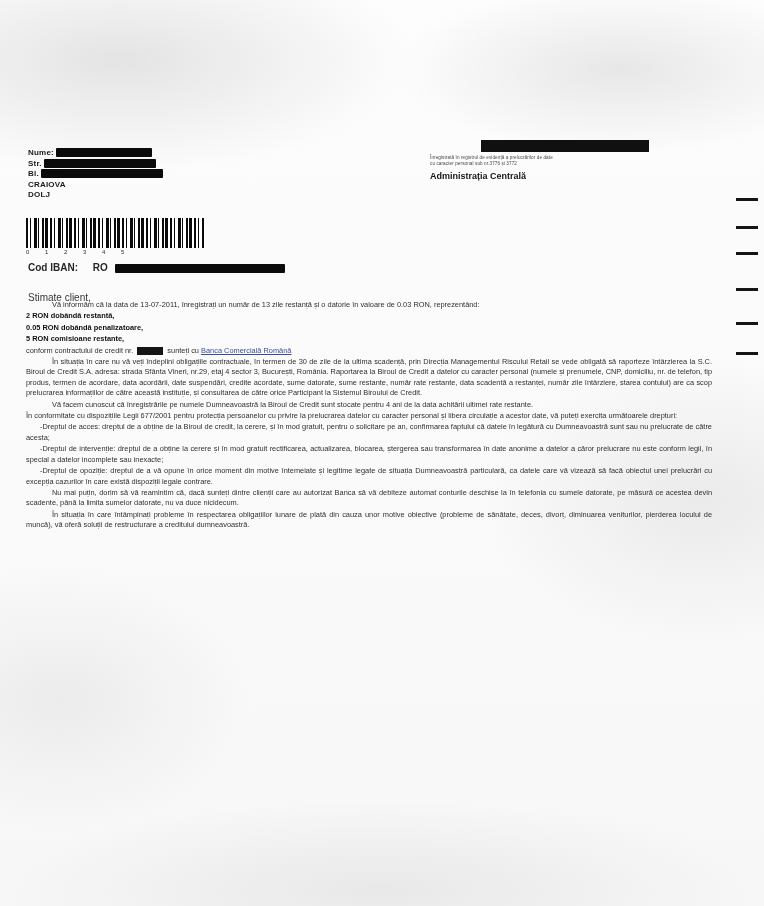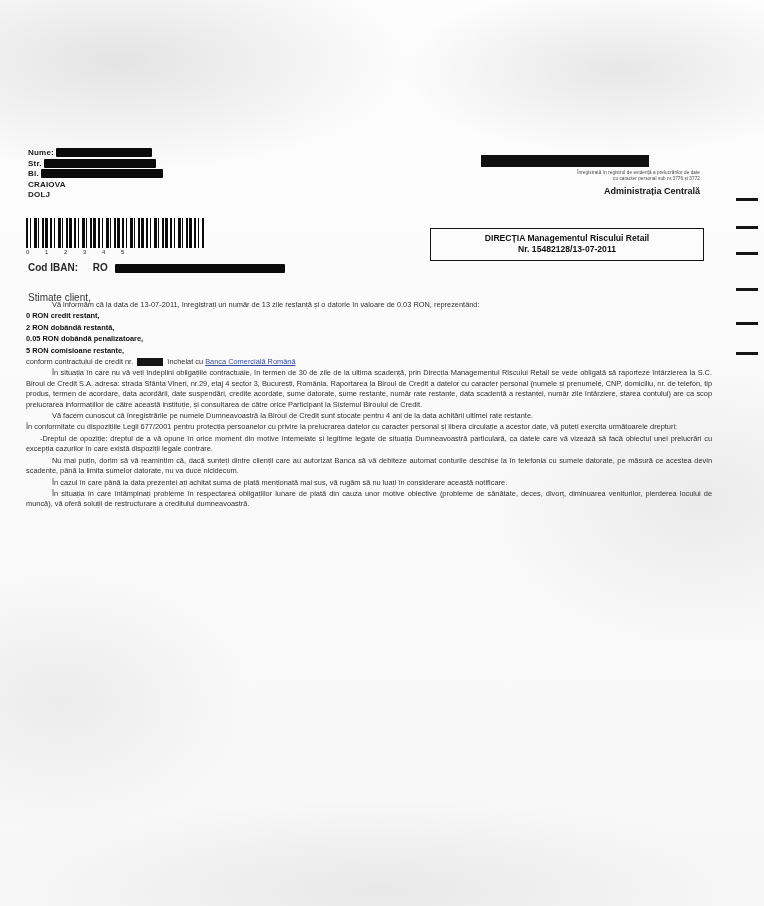--- a/index.html
+++ b/index.html
@@ -115,23 +115,23 @@
   #salut {
     left: 28px;
     top: 292px;
     font-size: 10px;
     color: #3a3a3a;
   }
 
   
   #hdr-right {
     left: 430px;
-    top: 155px;
+    top: 140px;
     width: 270px;
-    text-align: right;
+    text-align: left;
   }
   #hdr-right .logo-bar {
     width: 168px;
     height: 12px;
     background: #151515;
     margin: 0 auto 3px auto;
   }
   #hdr-right .tiny {
     font-size: 4.6px;
     line-height: 6px;
@@ -238,58 +238,54 @@
 
   <div class="blk" id="salut">Stimate client,</div>
 
   <div class="blk" id="hdr-right">
     <div class="logo-bar"></div>
     <div class="tiny">Înregistrată în registrul de evidență a prelucrărilor de date</div>
     <div class="tiny">cu caracter personal sub nr.3776 și 3772</div>
     <div class="central">Administrația Centrală</div>
   </div>
 
-  <div class="blk" id="dir-box">
-    <div class="l1">DIRECȚIA Managementul Riscului Retail</div>
-    <div class="l2">Nr. 15482128/13-07-2011</div>
-  </div>
 
   <div class="edge-mark" style="top:198px"></div>
   <div class="edge-mark" style="top:226px"></div>
   <div class="edge-mark" style="top:252px"></div>
   <div class="edge-mark" style="top:288px"></div>
   <div class="edge-mark" style="top:322px"></div>
   <div class="edge-mark" style="top:352px"></div>
 
   <div class="blk" id="body-text">
 
     <p class="indent">Vă informăm că la data de 13-07-2011, înregistrați un număr de 13 zile restanță și o datorie în valoare de 0.03 RON, reprezentând:</p>
 
-    <p class="sum-line">0 RON credit restant,</p>
     <p class="sum-line">2 RON dobândă restantă,</p>
     <p class="sum-line">0.05 RON dobândă penalizatoare,</p>
     <p class="sum-line">5 RON comisioane restante,</p>
 
     <p>
       <span>conform contractului de credit nr.</span>
       <span class="redact-inline" style="width:26px"></span>
-      <span>încheiat cu</span>
+      <span>sunteți cu</span>
       <span class="link">Banca Comercială Română</span>
     </p>
 
     <p class="indent">
       <span>În situația în care nu vă veți îndeplini obligațiile contractuale, în termen de 30 de zile de la ultima scadență, prin Direcția Managementul Riscului Retail se vede obligată să raporteze întârzierea la S.C. Biroul de Credit S.A. adresa: strada Sfânta Vineri, nr.29, etaj 4 sector 3, București, România. Raportarea la Biroul de Credit a datelor cu caracter personal (numele și prenumele, CNP, domiciliu, nr. de telefon, tip produs, termen de acordare, data acordării, date suspendări, credite acordate, sume datorate, sume restante, număr rate restante, data scadentă a restanței, număr zile întârziere, starea contului) are ca scop prelucrarea informațiilor de către această instituție, și consultarea de către orice Participant la Sistemul Biroului de Credit.</span>
     </p>
 
     <p class="indent">Vă facem cunoscut că înregistrările pe numele Dumneavoastră la Biroul de Credit sunt stocate pentru 4 ani de la data achitării ultimei rate restante.</p>
 
     <p>În conformitate cu dispozițiile Legii 677/2001 pentru protecția persoanelor cu privire la prelucrarea datelor cu caracter personal și libera circulație a acestor date, vă puteți exercita următoarele drepturi:</p>
 
+    <p class="bullet">-Dreptul de acces: dreptul de a obține de la Biroul de credit, la cerere, și în mod gratuit, pentru o solicitare pe an, confirmarea faptului că datele în legătură cu Dumneavoastră sunt sau nu prelucrate de către acesta;</p>
+    <p class="bullet">-Dreptul de intervenție: dreptul de a obține la cerere și în mod gratuit rectificarea, actualizarea, blocarea, ștergerea sau transformarea în date anonime a datelor a căror prelucrare nu este conform legii, în special a datelor incomplete sau inexacte;</p>
     <p class="bullet">-Dreptul de opoziție: dreptul de a vă opune în orice moment din motive întemeiate și legitime legate de situația Dumneavoastră particulară, ca datele care vă vizează să facă obiectul unei prelucrări cu excepția cazurilor în care există dispoziții legale contrare.</p>
 
     <p class="indent">Nu mai puțin, dorim să vă reamintim că, dacă sunteți dintre clienții care au autorizat Banca să vă debiteze automat conturile deschise la în telefonia cu sumele datorate, pe măsură ce acestea devin scadente, până la limita sumelor datorate, nu va duce nicidecum.</p>
 
-    <p class="indent">În cazul în care până la data prezentei ați achitat suma de plată menționată mai sus, vă rugăm să nu luați în considerare această notificare.</p>
 
     <p class="indent">În situația în care întâmpinați probleme în respectarea obligațiilor lunare de plată din cauza unor motive obiective (probleme de sănătate, deces, divorț, diminuarea veniturilor, pierderea locului de muncă), vă oferă soluții de restructurare a creditului dumneavoastră.</p>
   </div>
 
 </div>
 
 </body></html>

